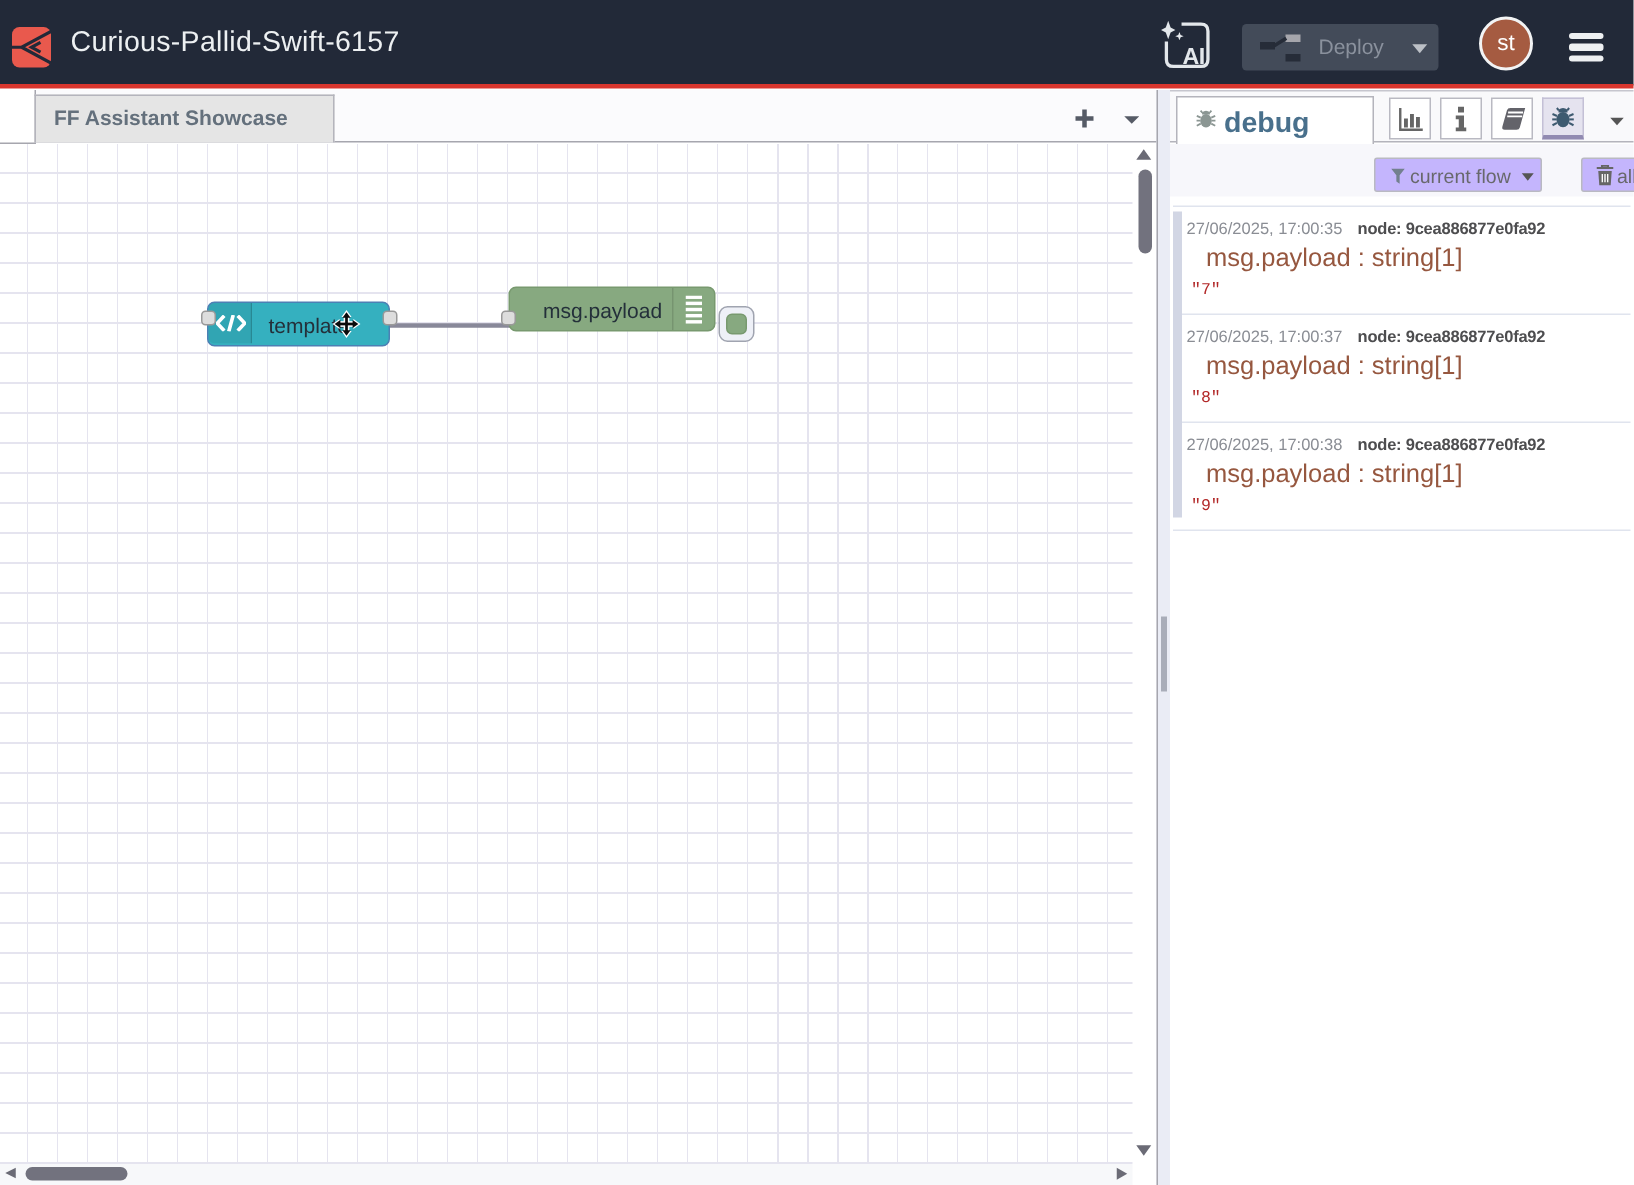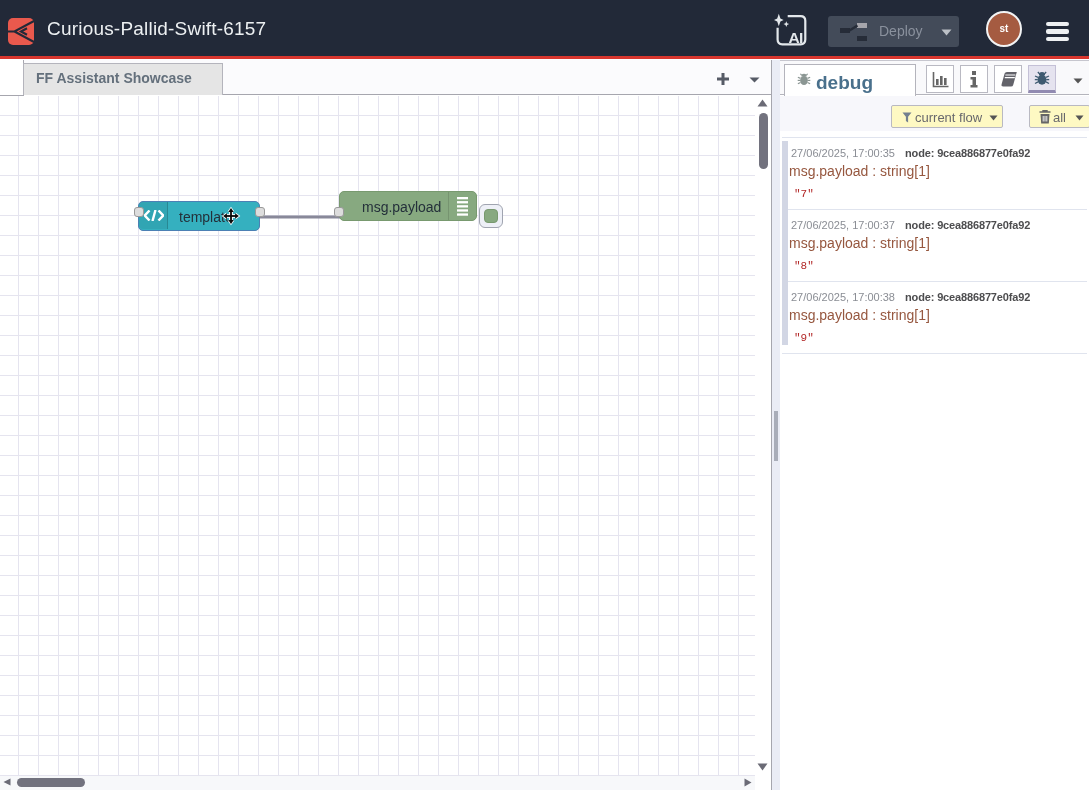--- a/index.html
+++ b/index.html
@@ -7,22 +7,22 @@
   font-family:"Liberation Sans", sans-serif; }
 .abs { position:absolute; }
 
 #header { position:absolute; left:0; top:0; width:1089px; height:57px; background:#222938; }
 #logo { position:absolute; left:8px; top:18px; width:26px; height:27px; background:#e9594d; border-radius:5px; }
 #title { position:absolute; left:47px; top:18px; font-size:19px; color:#edf0f2; letter-spacing:0.2px; }
 #redline { position:absolute; left:0; top:56.2px; width:1089px; height:3.3px; background:#d9362e; }
 #deploybtn { position:absolute; left:828px; top:16px; width:131px; height:31px; background:#434b59; border-radius:3px; }
 #deploytext { position:absolute; left:51px; top:7px; font-size:14px; color:#8a919d; }
 #avatar { position:absolute; left:986px; top:11px; width:36px; height:36px; border-radius:50%;
-  background:#a55b41; border:2.5px solid #f2f3f4; color:#fff; font-size:10px;
-  text-align:center; line-height:31px;font-weight:bold; }
+  background:#a55b41; border:2.5px solid #f2f3f4; color:#fff; font-size:15px;
+  text-align:center; line-height:31px; }
 .hbar { position:absolute; left:1046px; width:23px; height:4.4px; border-radius:2px; background:#eef0f2; }
 
 #tabbar { position:absolute; left:0; top:59.5px; width:771px; height:35.5px; background:#fbfbfd; border-bottom:1px solid #a6a6ae; }
 #minitab { position:absolute; left:0; top:59.5px; width:24px; height:36px; background:#fff; border-right:1px solid #a6a6ae; border-bottom:1px solid #a6a6ae; }
 #activetab { position:absolute; left:23px; top:63.4px; width:200px; height:31.8px; background:#e5e5e5;
   border:1px solid #b4b4bc; border-bottom:none; }
 #activetab span { position:absolute; left:12px; top:6px; font-size:14px; font-weight:bold; color:#64707c; }
 
 #canvas { position:absolute; left:0; top:96px; width:771px; height:694px; background:#fff; }
 #grid { position:absolute; left:0; top:0; width:755px; height:694px;
@@ -40,29 +40,29 @@
 #sepgrip { position:absolute; left:773.5px; top:411px; width:4px; height:50px; background:#a9adb9; }
 
 #sidebar { position:absolute; left:780px; top:59.5px; width:309px; height:730.5px; background:#fff; }
 #sbtabbar { position:absolute; left:0; top:0; width:309px; height:35px; background:#f9f9fb; border-top:1px solid #c6c6ce; border-bottom:1px solid #b4b4bc; }
 #debugtab { position:absolute; left:4px; top:4px; width:132px; height:32px; background:#fff;
   border:1px solid #b4b4bc; border-bottom:none; z-index:2; }
 #debugtab span { position:absolute; left:31px; top:7px; font-size:19px; font-weight:bold; color:#49708c; }
 .sbbtn { position:absolute; top:5.5px; width:28px; height:28px; background:#fff; border:1px solid #b9b9c2; }
 #sbbtn-bug { background:#e5e3ef; border:1px solid #c4c0d6; border-bottom:3px solid #918ab1; }
 #sbtoolbar { position:absolute; left:0; top:36px; width:309px; height:35px; background:#f7f7fb; }
-.tbbtn { position:absolute; top:9px; height:23px; background:#fef9c3; border:1px solid #b9b9c2; border-radius:2px;
-  font-size:13px; color:#68686c; }
+.tbbtn { position:absolute; top:9px; height:23px; background:#c4b5fd; border:1px solid #b9b9c2; border-radius:2px;
+  font-size:13px; color:#68686c;margin-left:25px; }
 
 #msglist { position:absolute; left:2px; top:77.5px; width:305px; border-top:1px solid #e0e4ee; }
 .dmsg { position:relative; height:72px; border-bottom:1px solid #e0e4ee; background:#fff; }
 #accentbar { position:absolute; left:2.2px; top:81.5px; width:6.3px; height:204px; background:#d2d6e4; z-index:3; }
 .dmeta { position:absolute; left:9px; top:9px; font-size:11px; line-height:13px; color:#8a8d94; }
 .dmeta b { color:#4d4d4f; font-weight:bold; margin-left:7px; letter-spacing:-0.15px;text-align:right; }
-.dprop { position:absolute; left:7px; top:27px; font-size:14px; line-height:13px; color:#96573f; }
+.dprop { position:absolute; left:22px; top:27px; font-size:17px; line-height:13px; color:#96573f; }
 .dval { position:absolute; left:12px; top:50px; font-size:11px; line-height:13px; font-family:"Liberation Mono", monospace; color:#b22828; }
 </style>
 </head>
 <body>
 
 <div id="header">
   <div id="logo">
     <svg width="26" height="27" viewBox="0 0 26 27" style="position:absolute;left:0;top:0;">
       <path d="M 0 13.5 L 6.5 13.5 L 26 3 M 6.5 13.5 L 26 24 M 19 10.3 L 13 13.5 L 19 16.7" fill="none" stroke="#222938" stroke-width="2.1"></path>
     </svg>

